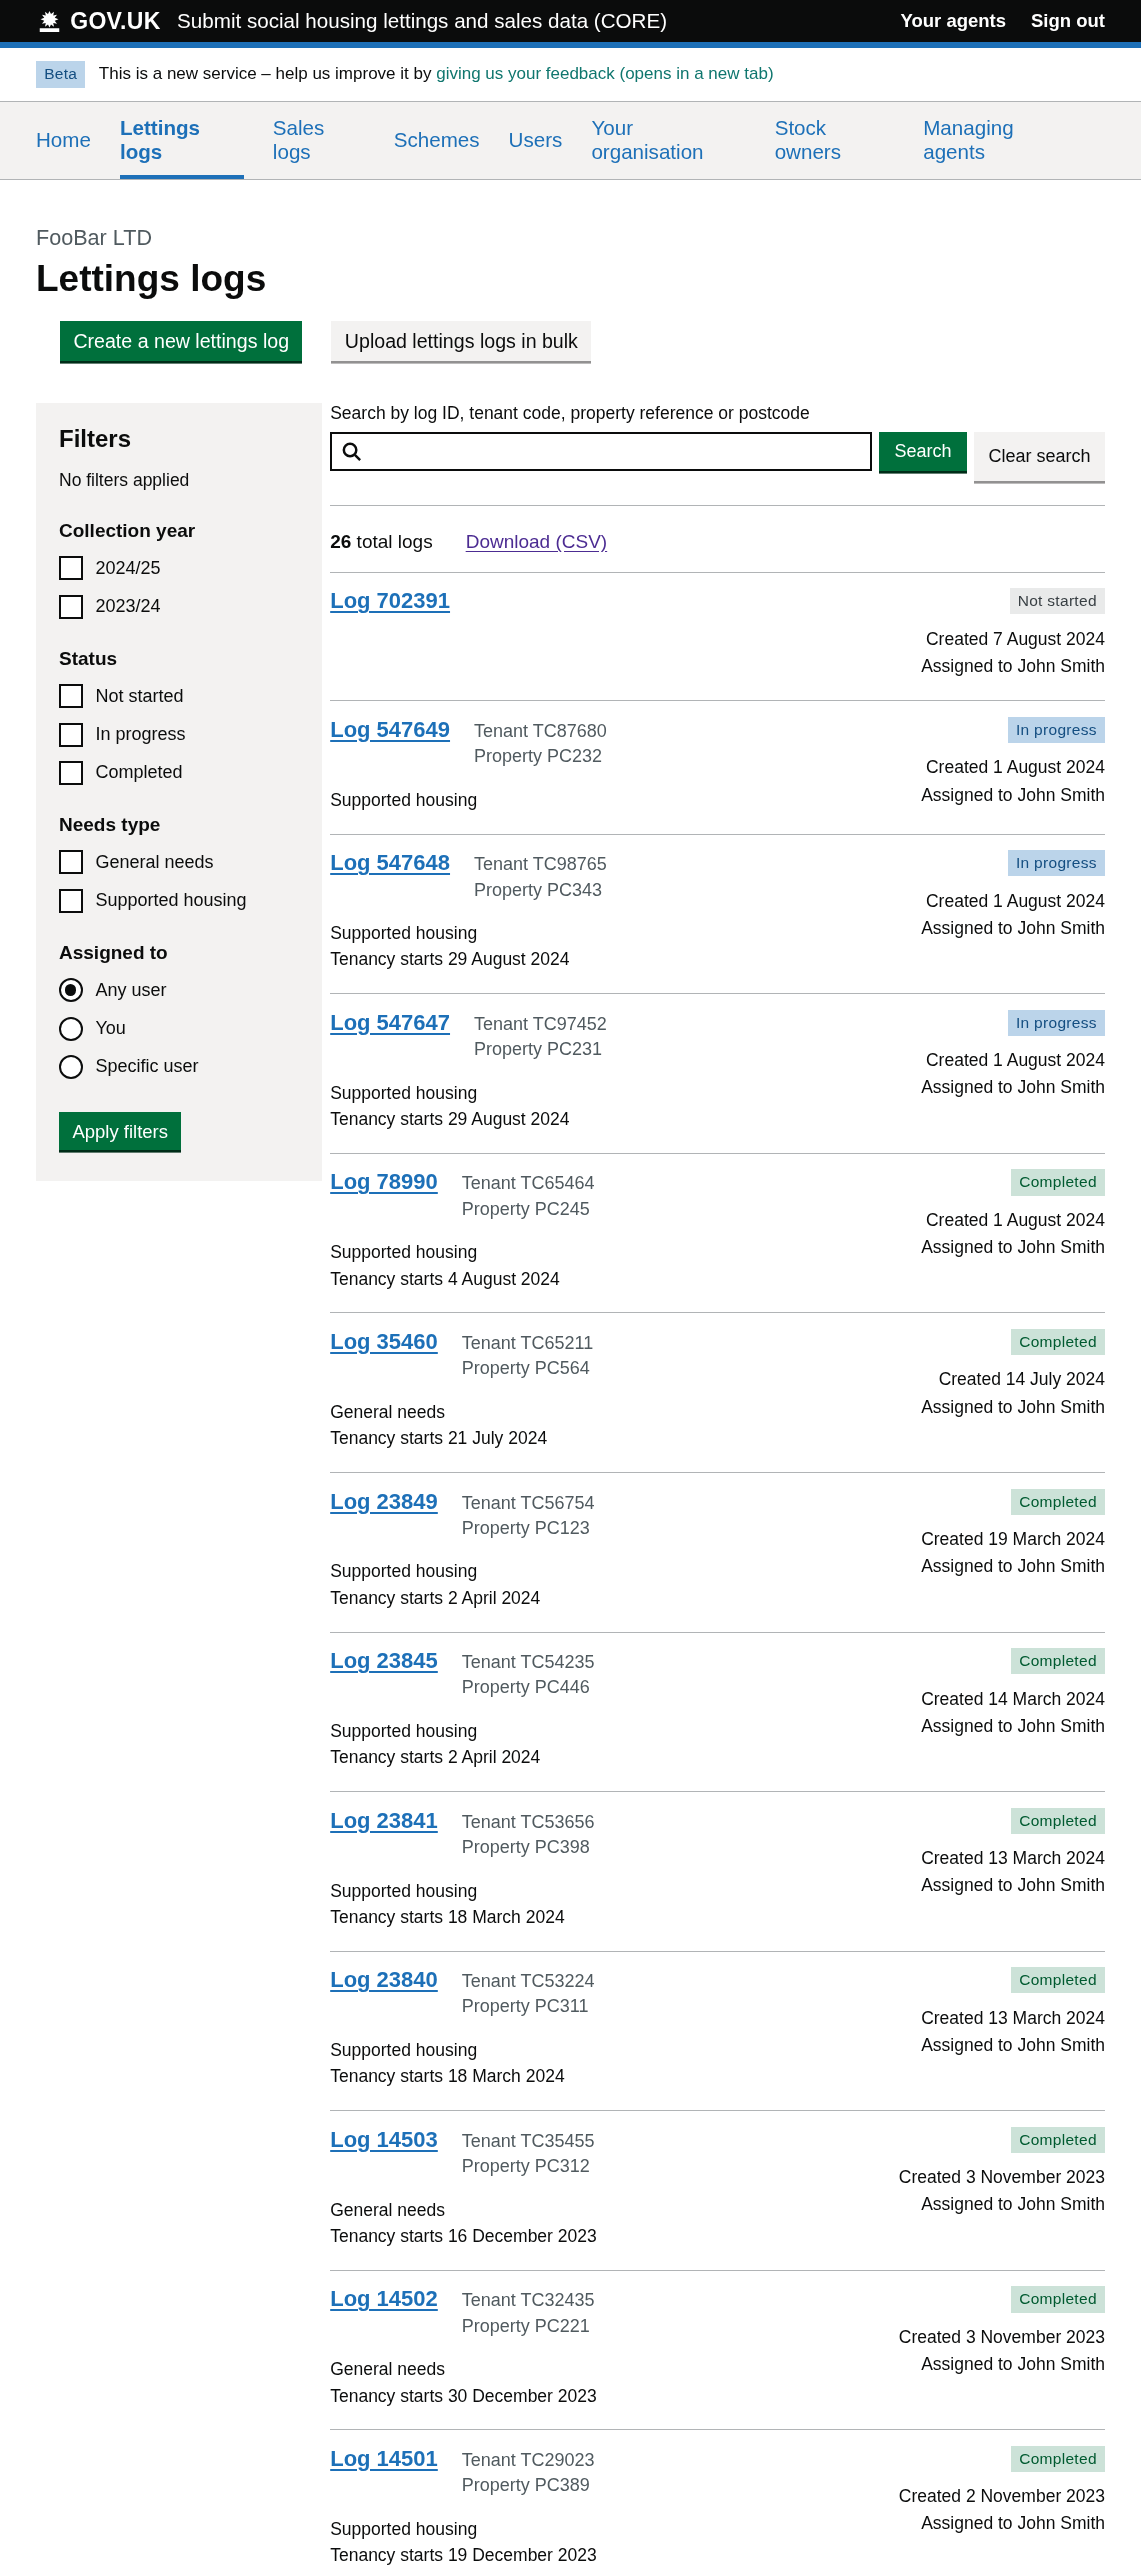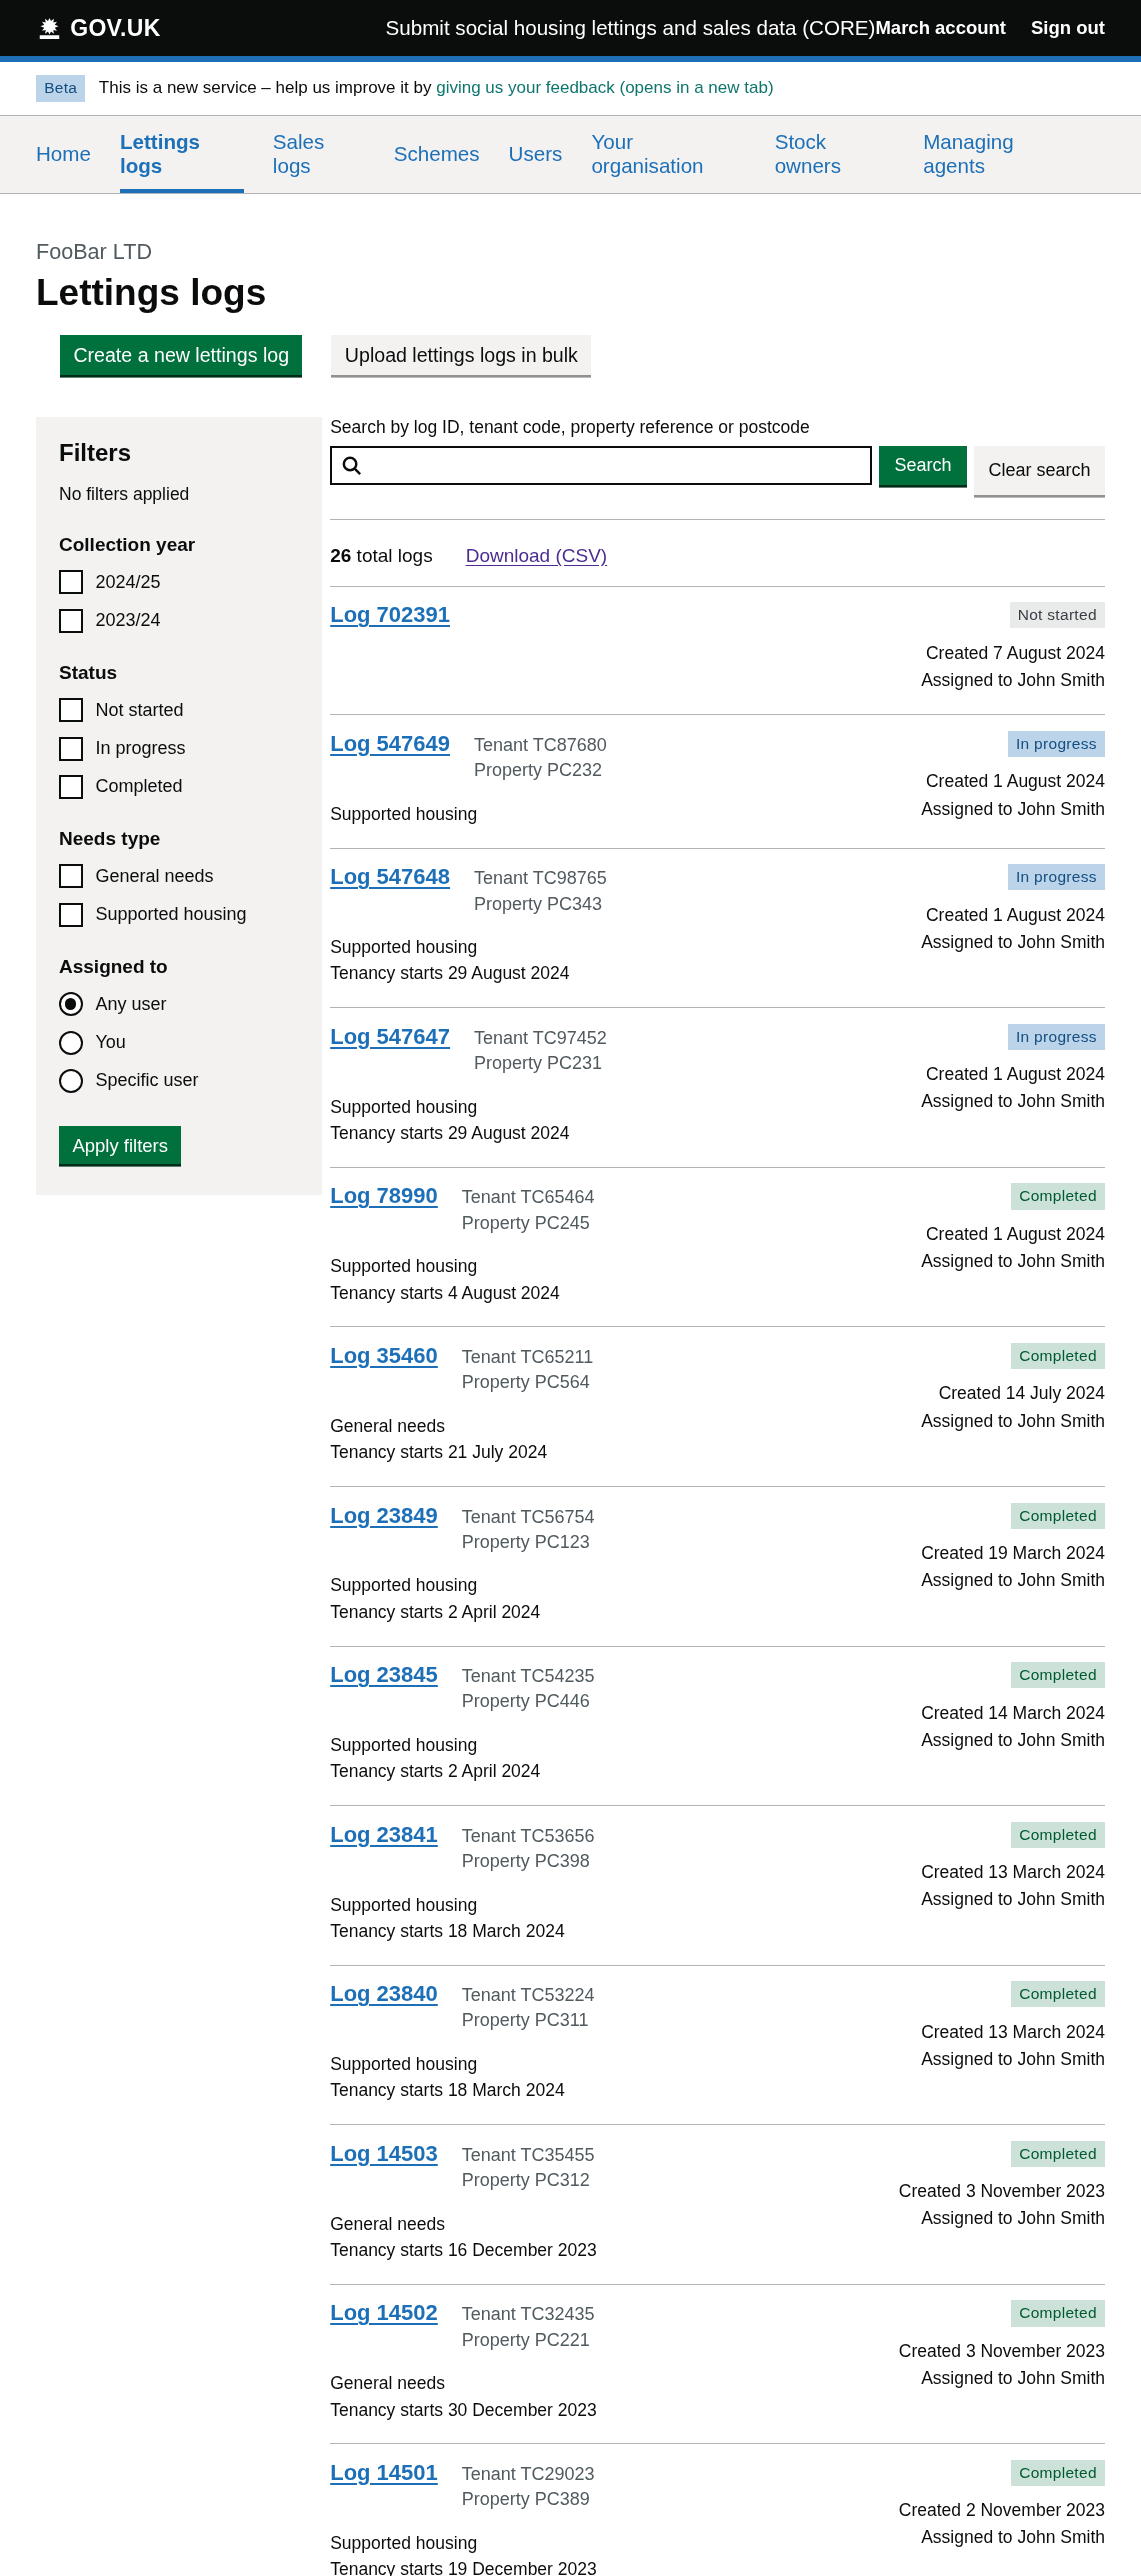--- a/index.html
+++ b/index.html
@@ -8,22 +8,22 @@
     width: 1141px;
     font-family: "Liberation Sans", "DejaVu Sans", sans-serif;
     color: #0b0c0c;
     background: #fff;
   }
   a { cursor: pointer; }
 
   
   .govuk-header { background: #0b0c0c; border-bottom: 6.7px solid #1d70b8; }
   .header-inner {
-    padding: 4px 36px; height: 56px;
-    display: flex; align-items: center; text-align: right;
+    padding: 4px 36px; height: 42px;
+    display: flex; align-items: center;
   }
   .logo { display: flex; align-items: center; gap: 7.2px; color: #fff; text-decoration: none; }
   .logo-text { font-size: 23px; font-weight: 700; letter-spacing: 0.3px; }
   .service-name { color: #fff; font-size: 20.6px; text-decoration: none; margin-left: 16.5px; flex: 1; }
   .header-links { display: flex; gap: 25px; }
   .header-links a { color: #fff; font-size: 18.5px; font-weight: 700; text-decoration: none; }
 
   
   .phase-banner { padding: 13.4px 36px; border-bottom: 0.5px solid #b1b4b6; background:#fff; display:flex; align-items:center; }
   .tag {
@@ -127,21 +127,21 @@
     <a class="logo">
       <span style="display:flex;">
         <svg width="27" height="23" viewBox="0 0 36 30">
             <path fill="#fff" d="M18 1l2 4 4-3-1 5 5-1-3 4 5 2-5 2 3 4-5-1 1 5-4-3-2 4-2-4-4 3 1-5-5 1 3-4-5-2 5-2-3-4 5 1-1-5 4 3zM5 24h26v5H5z"></path>
           </svg>
       </span>
       <span class="logo-text">GOV.UK</span>
     </a>
     <a class="service-name">Submit social housing lettings and sales data (CORE)</a>
     <div class="header-links">
-      <a>March account</a>
+      <a>Your agents</a>
       <a>Sign out</a>
     </div>
   </div>
 </header>
 
 <div class="phase-banner">
   <strong class="tag tag--blue">Beta</strong>
   <span class="phase-text">
     <span>This is a new service – help us improve it by </span><a>giving us your feedback (opens in a new tab)</a>
   </span>

